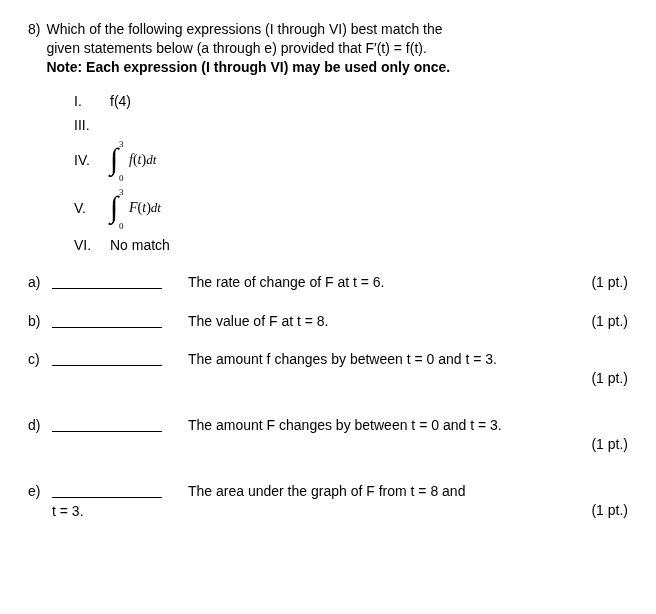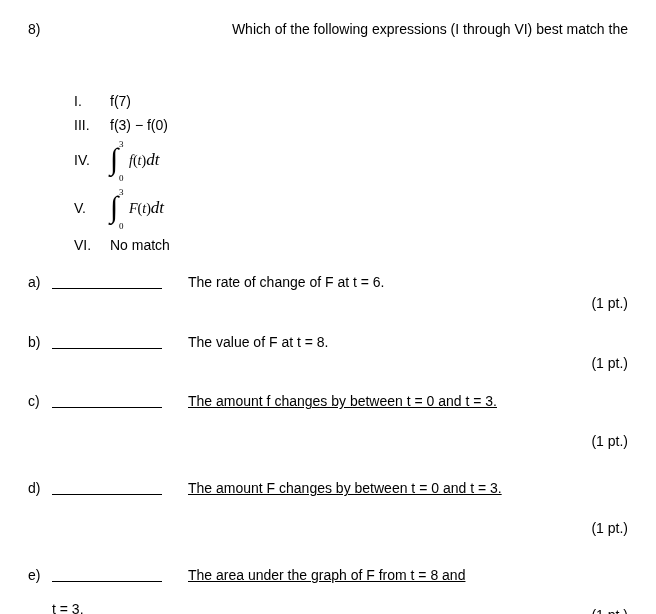--- a/index.html
+++ b/index.html
@@ -16,21 +16,20 @@
       display: flex;
       align-items: flex-start;
       gap: 6px;
       margin-bottom: 14px;
     }
     .num {
       flex: 0 0 auto;
     }
     .stem {
       flex: 1;
-      text-align: right;
     }
     .bold {
       font-weight: bold;
     }
     .expr-list {
       margin: 6px 0 16px 46px;
     }
     .expr-row {
       display: flex;
       align-items: center;
@@ -81,21 +80,21 @@
     .integrand {
       font-style: italic;
       font-size: 14px;
       margin-left: 6px;
     }
     .integrand .up {
       font-style: normal;
     }
     .dt {
       font-style: italic;
-      font-size: 17px;
+      font-size: 13px;
     }
     .qrow {
       display: flex;
       align-items: flex-start;
       margin-bottom: 20px;
     }
     .qrow.tall {
       margin-bottom: 28px;
     }
     .qlabel {
@@ -109,60 +108,57 @@
       height: 15px;
       margin-right: 26px;
     }
     .qtext {
       flex: 1;
     }
     .pts {
       flex: 0 0 auto;
       white-space: nowrap;
       padding-left: 10px;
-      margin-top: 21px;
     }
     .qblock {
       flex: 1;
       display: flex;
       flex-direction: column;
     }
     .qtop {
       display: flex;
-      text-decoration: underline;
     }
     .qsecond {
       display: flex;
       justify-content: flex-end;
     }
     .e-cont {
       margin-left: 24px;
-      margin-top: 15px;
+      margin-top: 1px;
     }
   </style>
 </head>
 <body>
 
 <div class="problem-header">
   <div class="num">8)</div>
   <div class="stem">
     <span>Which of the following expressions (I through VI) best match the</span><br>
-    <br>
-    <br>
+    <span>given statements below (a through e) provided that  F′(t) = f(t).</span><br>
+    <span class="bold">Note:  Each expression (I through VI) may be used only once.</span><br>
   </div>
 </div>
 
 <div class="expr-list">
   <div class="expr-row">
     <div class="rn">I.</div>
-    <div class="expr">f(7)</div>
+    <div class="expr">f(4)</div>
   </div>
   <div class="expr-row">
     <div class="rn">III.</div>
-    <div class="expr">f(3) − f(0)</div>
   </div>
   <div class="expr-row integral">
     <div class="rn">IV.</div>
     <div class="expr intg">
       <span class="int-sign">
         <span class="sym">∫</span>
         <span class="upper">3</span>
         <span class="lower">0</span>
       </span>
       <span class="integrand">

